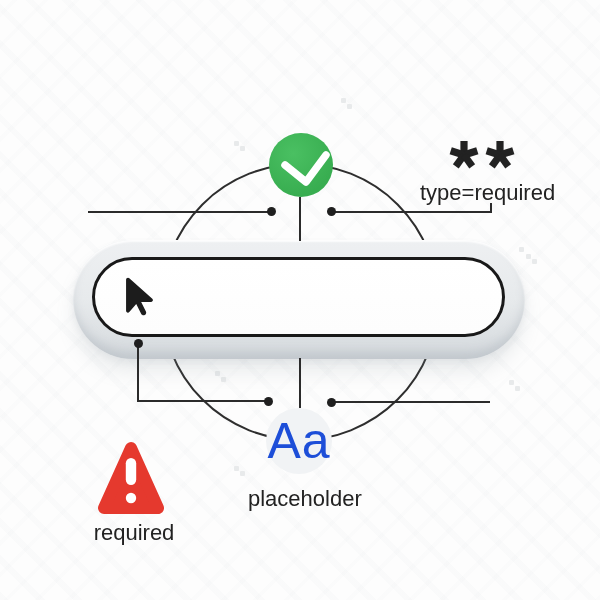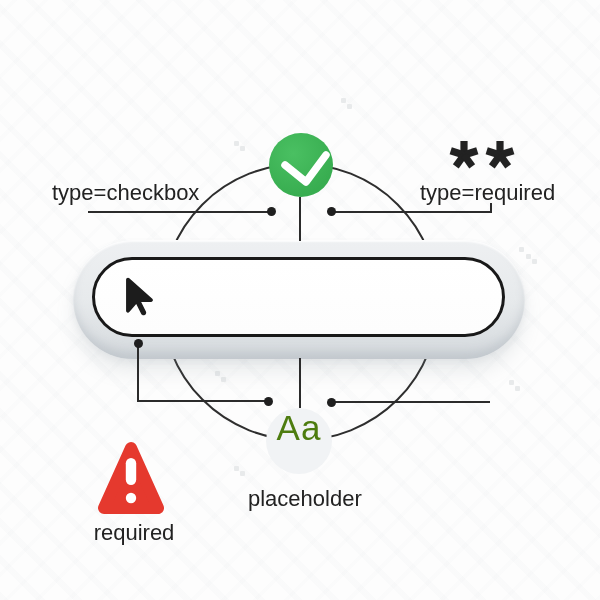--- a/index.html
+++ b/index.html
@@ -28,22 +28,22 @@
   
   .line{background:#2b2b2b;}
   .dot{width:9px;height:9px;border-radius:50%;background:#1f1f1f;}
   
   .badge-check{
     left:269px;top:133px;width:64px;height:64px;border-radius:50%;
     background:radial-gradient(circle at 38% 32%, #4ac062, #38ad50 72%);
   }
   .badge-aa{
     left:266px;top:408px;width:66px;height:66px;border-radius:50%;
-    background:#f1f3f5;display:flex;align-items:flex-start;justify-content:center;
-    color:#4d7c0f;font-size:35px;letter-spacing:1px;
+    background:#f1f3f5;display:flex;align-items:center;justify-content:center;
+    color:#1d4ed8;font-size:50px;letter-spacing:1px;
   }
   
   .lbl{color:#222222;font-size:22px;white-space:nowrap;}
   .lbl-center{text-align:center;}
   
   .sp{width:5px;height:5px;background:#e8eaeb;border-radius:1px;}
 </style>
 </head>
 <body>
 
@@ -117,18 +117,17 @@
   <div class="abs badge-aa">
     <span>Aa</span>
   </div>
 
   <svg class="abs" style="left:96px;top:440px" width="70" height="82" viewBox="0 0 70 82">
     <polygon points="35,8 62,68 8,68" fill="#e5392e" stroke="#e5392e" stroke-width="12" stroke-linejoin="round"></polygon>
     <rect x="29.8" y="18" width="10.4" height="27" rx="5.2" fill="#ffffff"></rect>
     <circle cx="35" cy="58" r="5.2" fill="#ffffff"></circle>
   </svg>
 
-  <div class="abs lbl" style="left:52px;top:180px">type=checkbox</div>
   <div class="abs lbl" style="left:420px;top:180px">type=required</div>
   <div class="abs lbl lbl-center" style="left:84px;top:520px;width:100px">required</div>
   <div class="abs lbl lbl-center" style="left:248px;top:486px;width:110px">placeholder</div>
 
 </div>
 
 </body></html>

